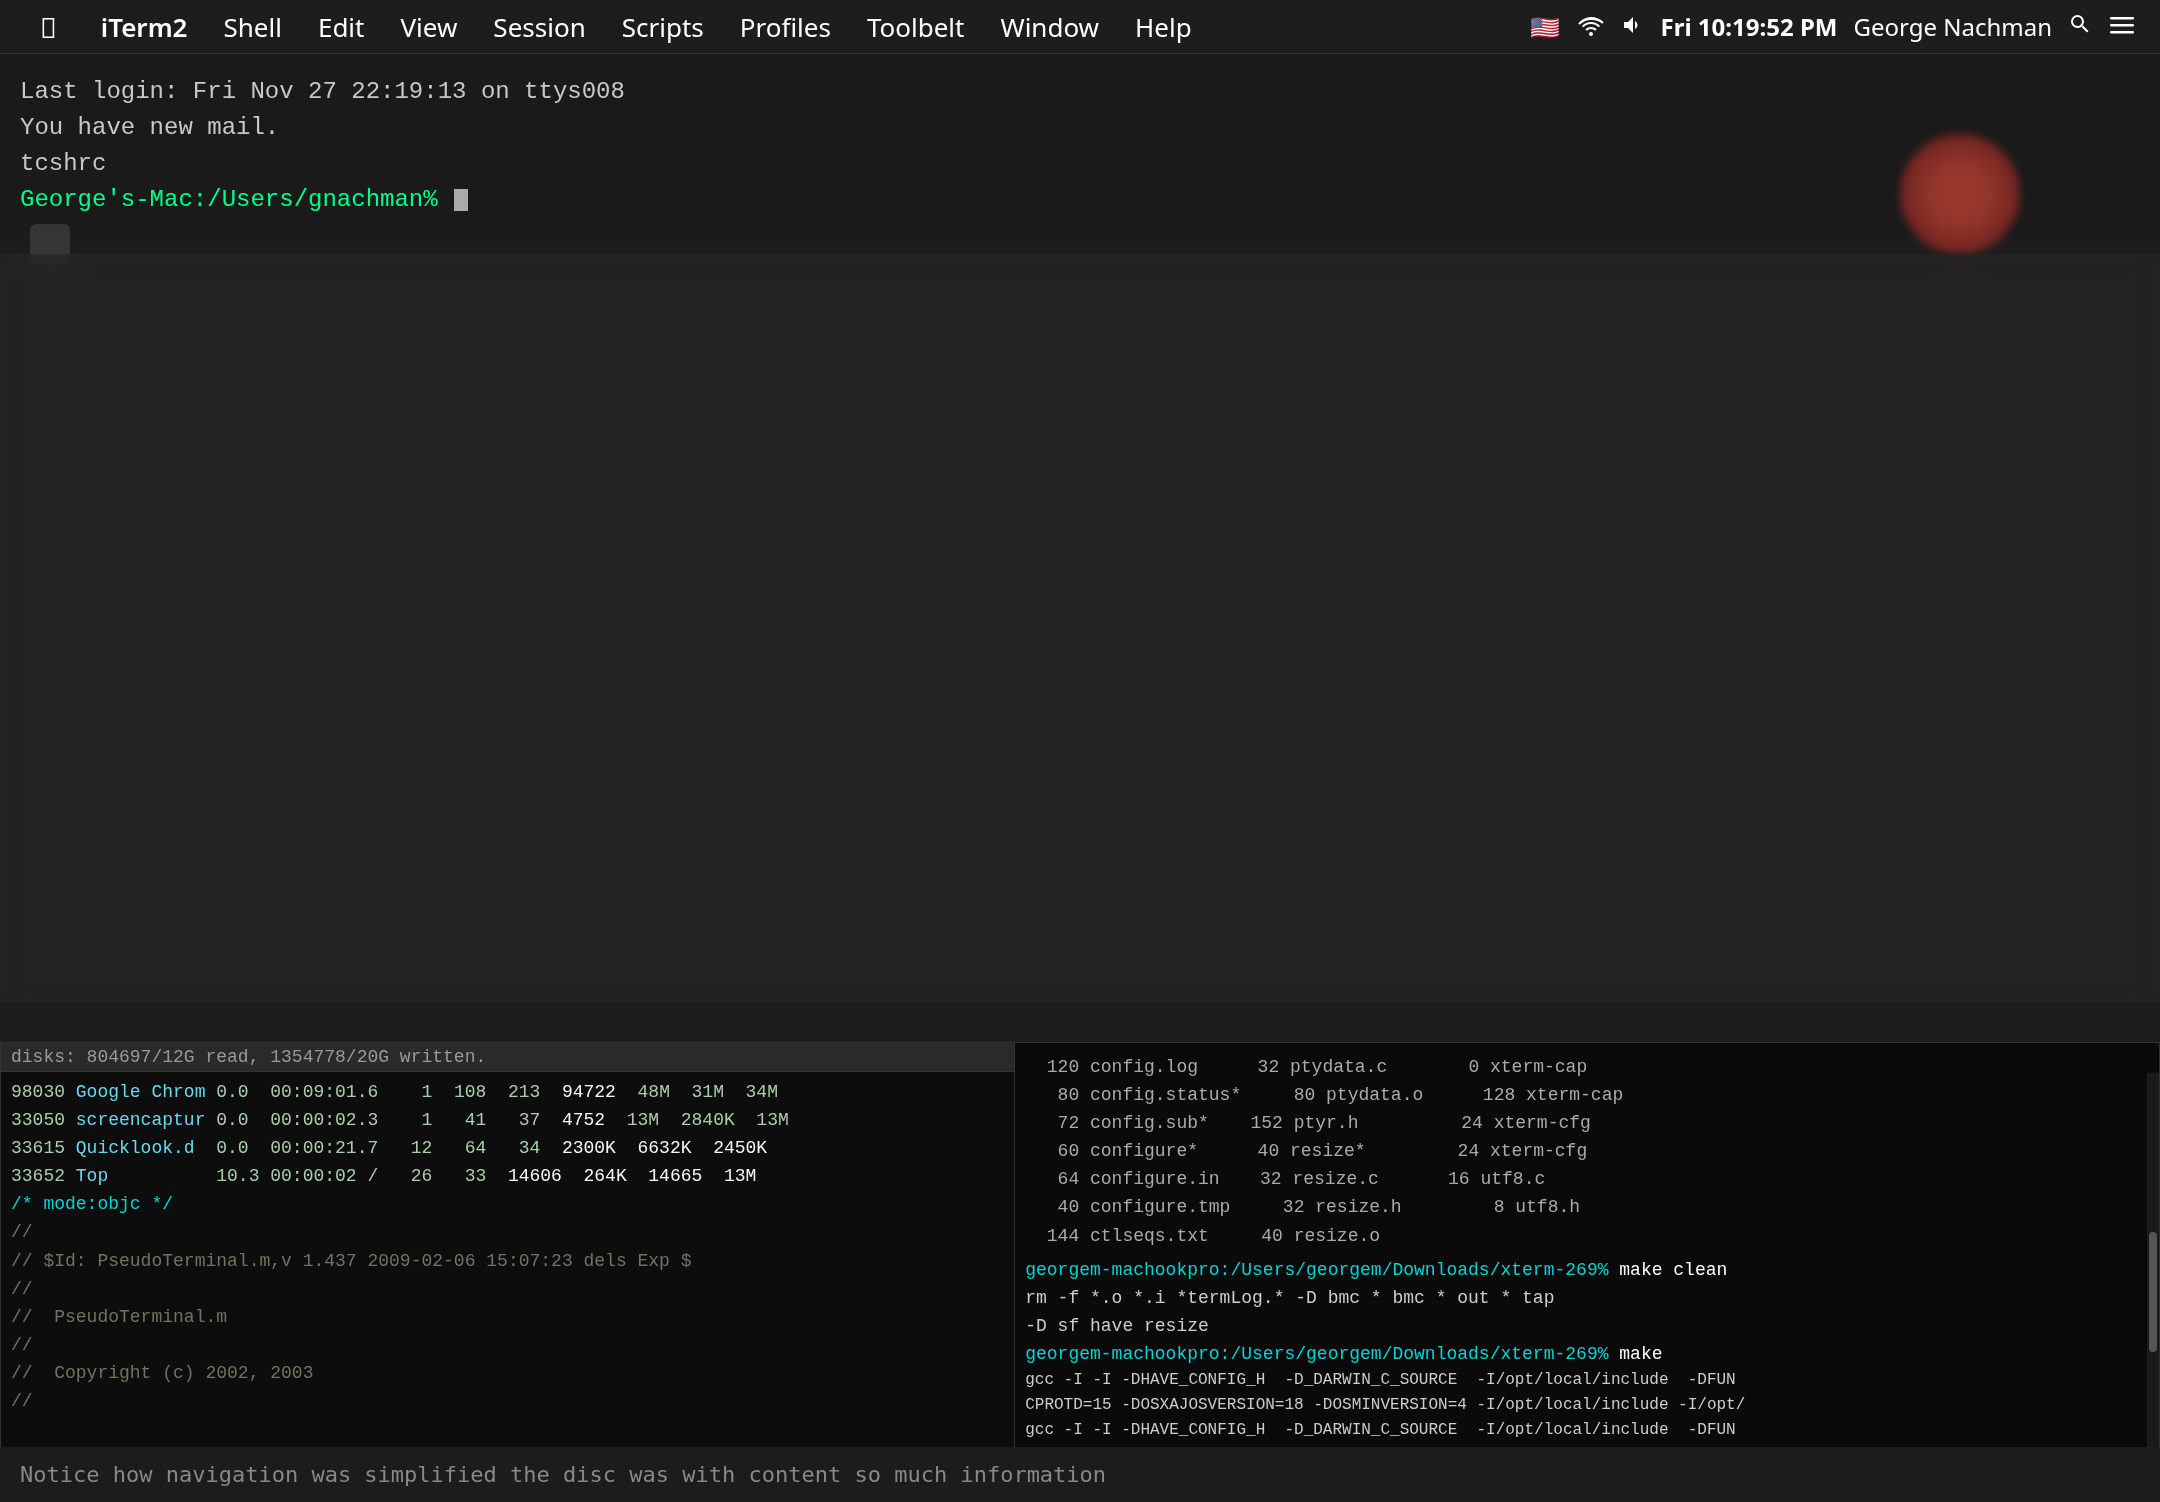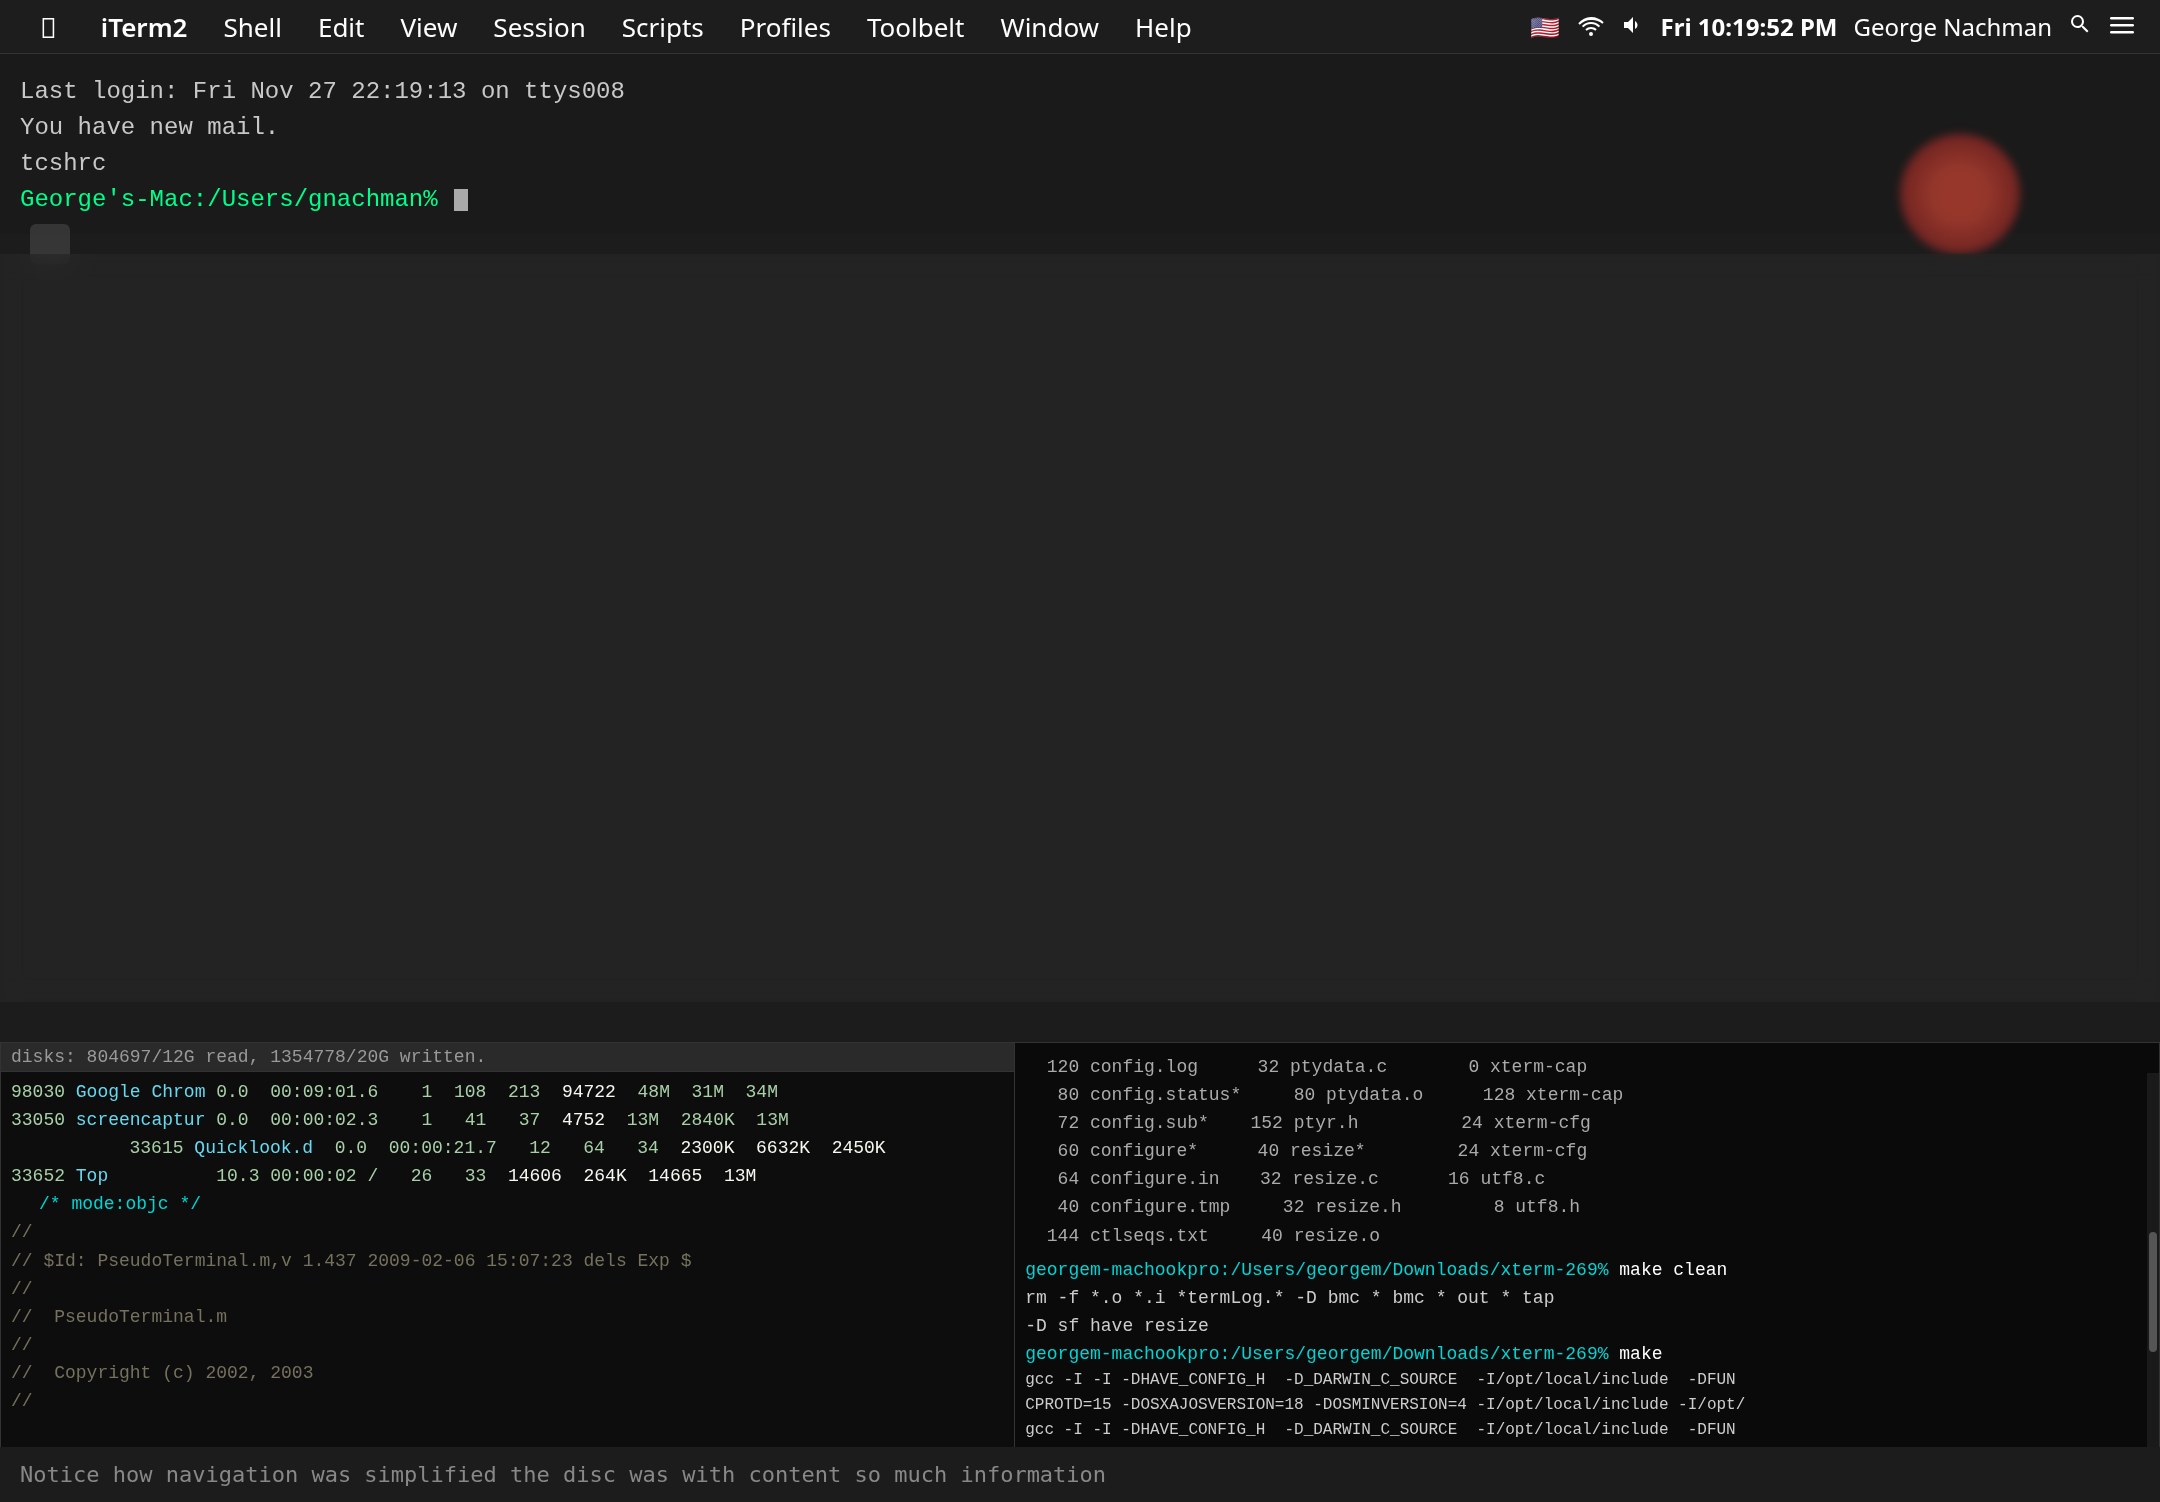--- a/index.html
+++ b/index.html
@@ -334,23 +334,23 @@
 
   <div id="bottom-panels">
 
     <div id="panel-left">
       <div class="panel-top-bar">
         <span>disks: 804697/12G read, 1354778/20G written.</span>
       </div>
       <div class="panel-content">
         <div class="panel-line" style="color:#a8d0a8;">98030 <span style="color:#66d9ef;">Google Chrom</span> 0.0  00:09:01.6    1  108  213  <span style="color:#f8f8f2;">94722</span>  48M  31M  34M</div>
         <div class="panel-line" style="color:#a8d0a8;">33050 <span style="color:#66d9ef;">screencaptur</span> 0.0  00:00:02.3    1   41   37  <span style="color:#f8f8f2;">4752</span>  13M  2840K  13M</div>
-        <div class="panel-line" style="color:#a8d0a8;text-align:center;">33615 <span style="color:#66d9ef;">Quicklook.d</span>  0.0  00:00:21.7   12   64   34  <span style="color:#f8f8f2;">2300K  6632K  2450K</span></div>
+        <div class="panel-line" style="color:#a8d0a8;">33615 <span style="color:#66d9ef;">Quicklook.d</span>  0.0  00:00:21.7   12   64   34  <span style="color:#f8f8f2;">2300K  6632K  2450K</span></div>
         <div class="panel-line" style="color:#a8d0a8;">33652 <span style="color:#66d9ef;">Top</span>          10.3 00:00:02 /   26   33  <span style="color:#f8f8f2;">14606  264K  14665  13M</span></div>
-        <div class="panel-line" style="color:#00d4d4;margin-left:28px;">/* mode:objc */</div>
+        <div class="panel-line" style="color:#00d4d4;">/* mode:objc */</div>
         <div class="panel-line comment" style="color:#75715e;">//</div>
         <div class="panel-line comment" style="color:#75715e;">// $Id: PseudoTerminal.m,v 1.437 2009-02-06 15:07:23 dels Exp $</div>
         <div class="panel-line comment" style="color:#75715e;">//</div>
         <div class="panel-line comment" style="color:#75715e;">//  PseudoTerminal.m</div>
         <div class="panel-line comment" style="color:#75715e;">//</div>
         <div class="panel-line comment" style="color:#75715e;">//  Copyright (c) 2002, 2003</div>
         <div class="panel-line comment" style="color:#75715e;">//</div>
 
       </div>
       <div class="panel-statusbar">

